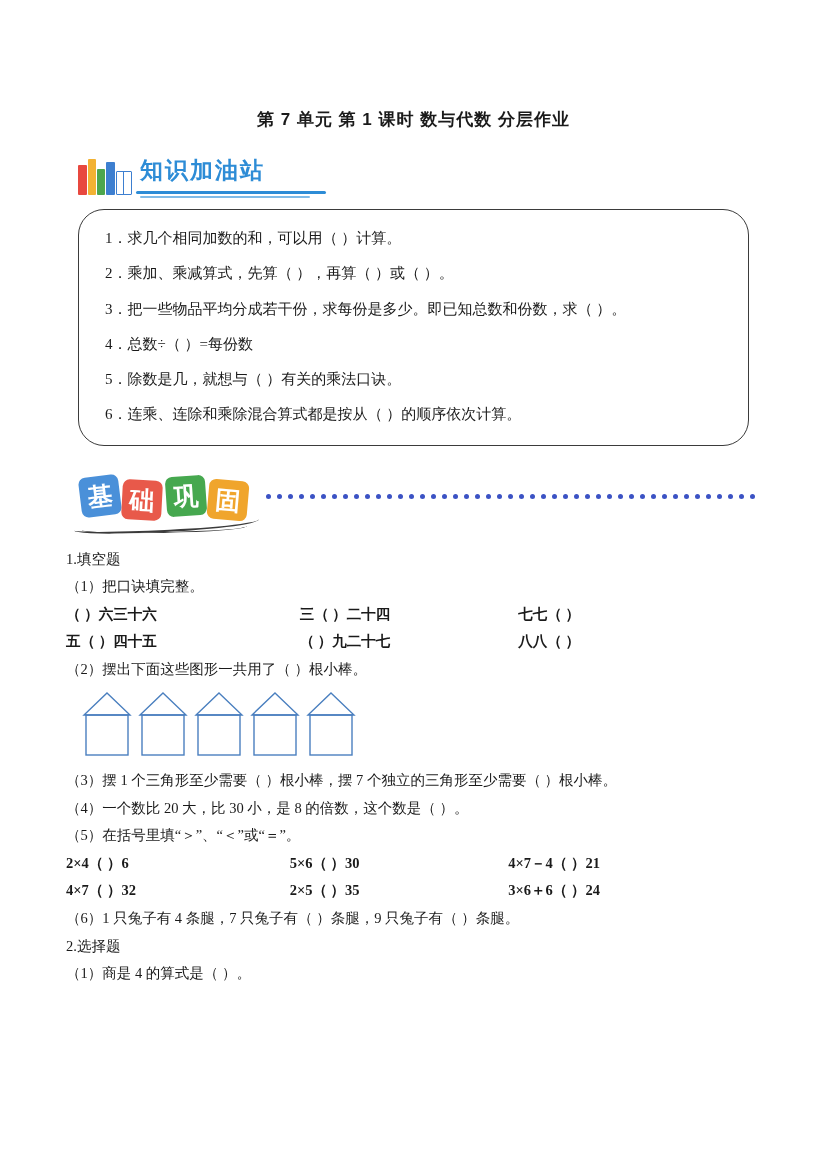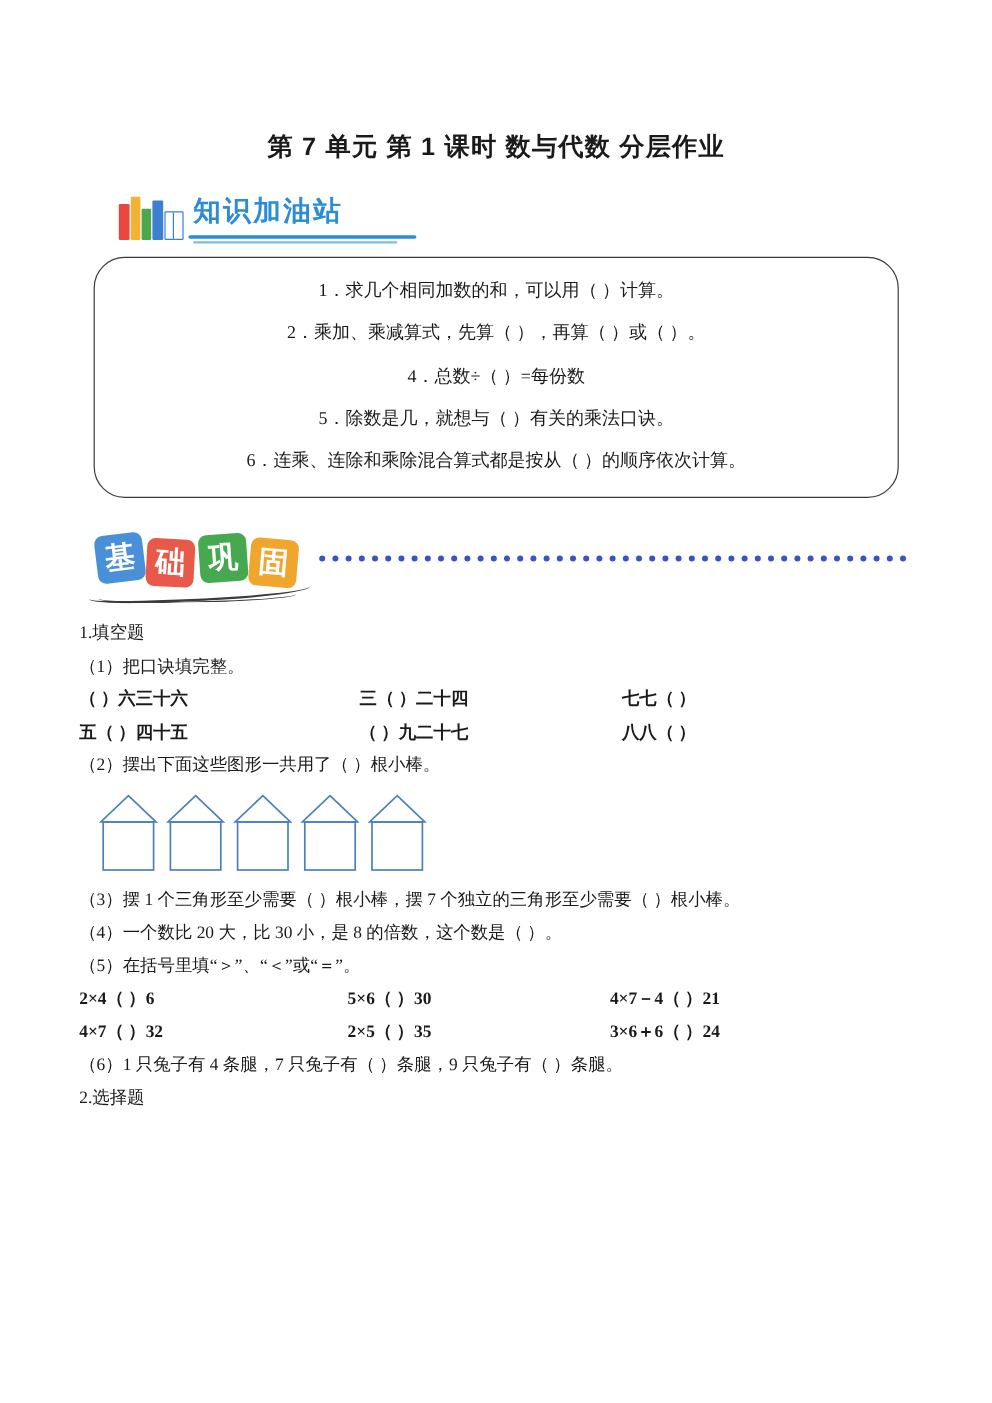--- a/index.html
+++ b/index.html
@@ -17,32 +17,32 @@
   }
   .page {
     position: relative;
     width: 827px;
     height: 1169px;
     padding: 0;
     box-sizing: border-box;
   }
   .title {
     text-align: center;
-    font-size: 21px;
+    font-size: 17px;
     font-weight: bold;
     letter-spacing: 1px;
     margin-top: 108px;
     font-family: "Liberation Sans", sans-serif;
   }
 
   
   .section-head {
     position: relative;
     margin-top: 22px;
-    margin-left: 99px;
+    margin-left: 78px;
     height: 46px;
   }
   .books {
     position: absolute;
     left: 0;
     top: 4px;
     width: 56px;
     height: 38px;
   }
   .book {
@@ -92,21 +92,20 @@
     border-radius: 2px;
   }
 
   
   .rbox {
     margin: 10px 78px 15px 78px;
     border: 1.6px solid #3b3b3b;
     border-radius: 26px;
     padding: 18px 26px 20px 26px;
     box-sizing: border-box;
-    text-align: center;
   }
   .rbox p {
     margin: 0 0 15px 0;
     font-size: 15px;
     line-height: 1.35;
   }
   .rbox p:last-child { margin-bottom: 0; }
 
   
   .banner {
@@ -200,20 +199,21 @@
       <div class="book b4"></div>
       <div class="book b5"></div>
     </div>
     <div class="station-label">知识加油站</div>
     <div class="station-underline"></div>
   </div>
 
   <div class="rbox">
     <p>1．求几个相同加数的和，可以用（         ）计算。</p>
     <p>2．乘加、乘减算式，先算（           ），再算（           ）或（            ）。</p>
+    <p>3．把一些物品平均分成若干份，求每份是多少。即已知总数和份数，求（          ）。</p>
     <p>4．总数÷（         ）=每份数</p>
     <p>5．除数是几，就想与（          ）有关的乘法口诀。</p>
     <p>6．连乘、连除和乘除混合算式都是按从（            ）的顺序依次计算。</p>
   </div>
 
   <div class="banner">
     <div class="tile t1">基</div>
     <div class="tile t2">础</div>
     <div class="tile t3">巩</div>
     <div class="tile t4">固</div>
@@ -322,15 +322,16 @@
       <span class="cell">4×7－4（         ）21</span>
     </div>
     <div class="row">
       <span class="cell" style="width:220px">4×7（         ）32</span>
       <span class="cell" style="width:215px">2×5（         ）35</span>
       <span class="cell">3×6＋6（         ）24</span>
     </div>
 
     <div class="q">（6）1 只兔子有 4 条腿，7 只兔子有（           ）条腿，9 只兔子有（           ）条腿。</div>
     <div class="q">2.选择题</div>
+    <div class="q">（1）商是 4 的算式是（        ）。</div>
   </div>
 
 </div>
 
 </body></html>

